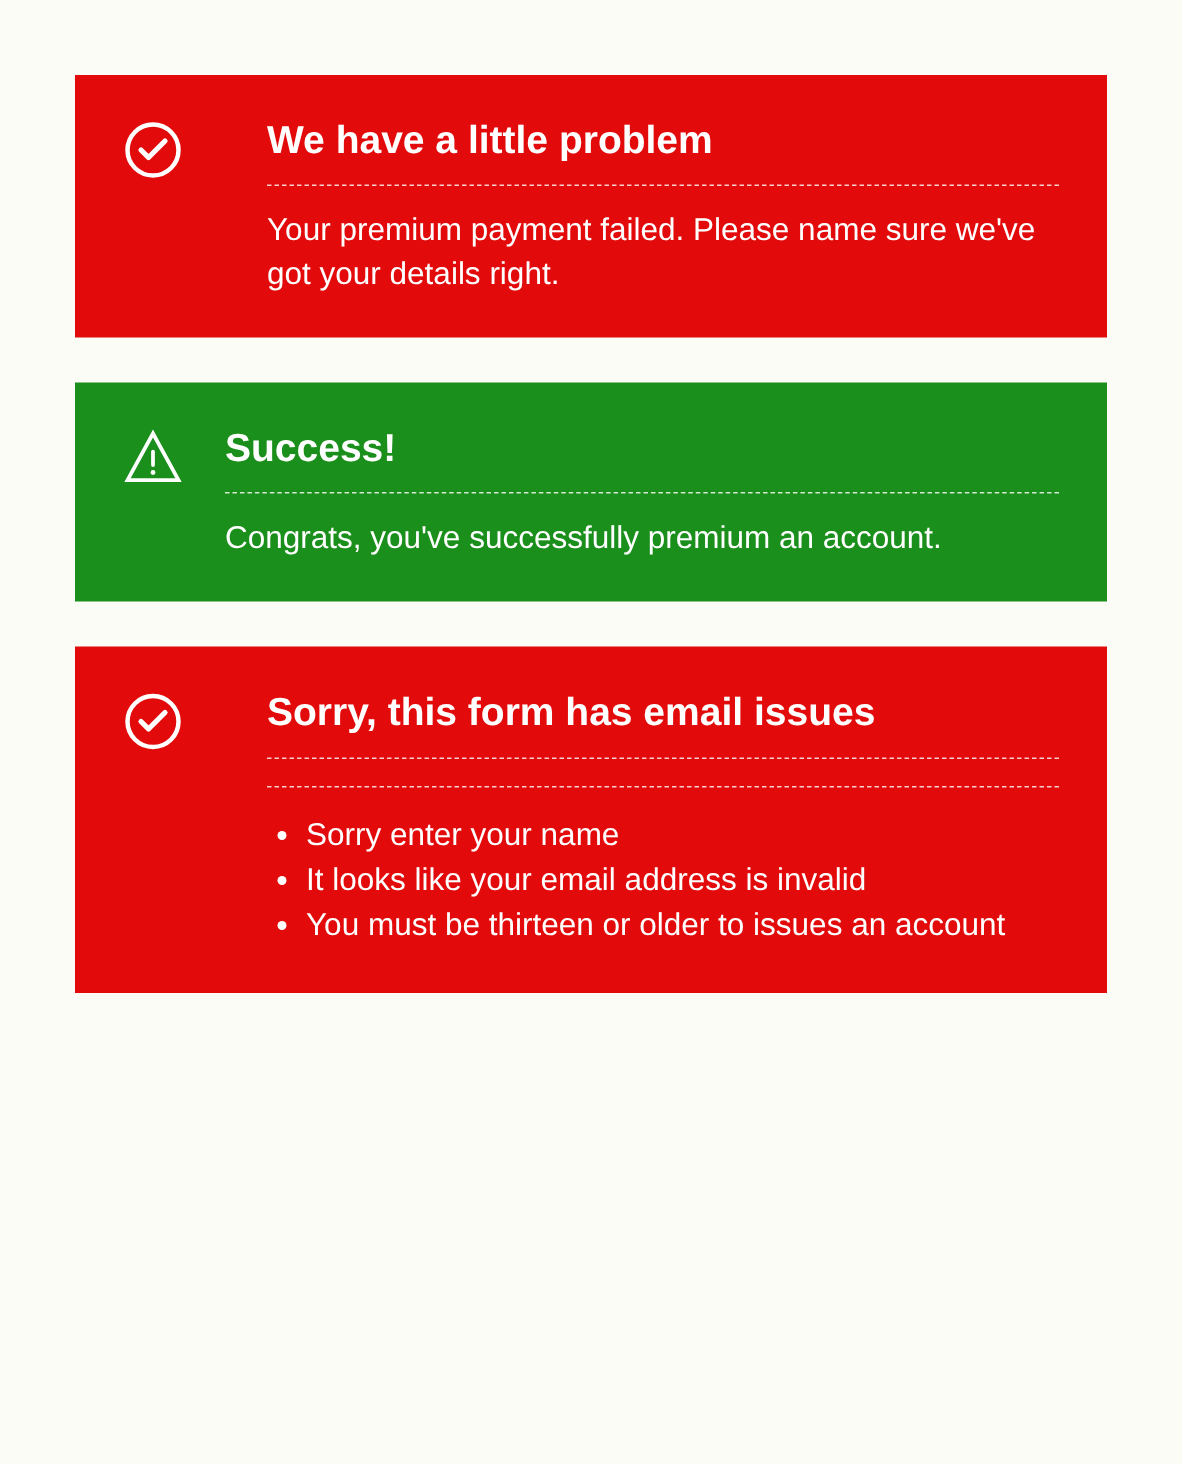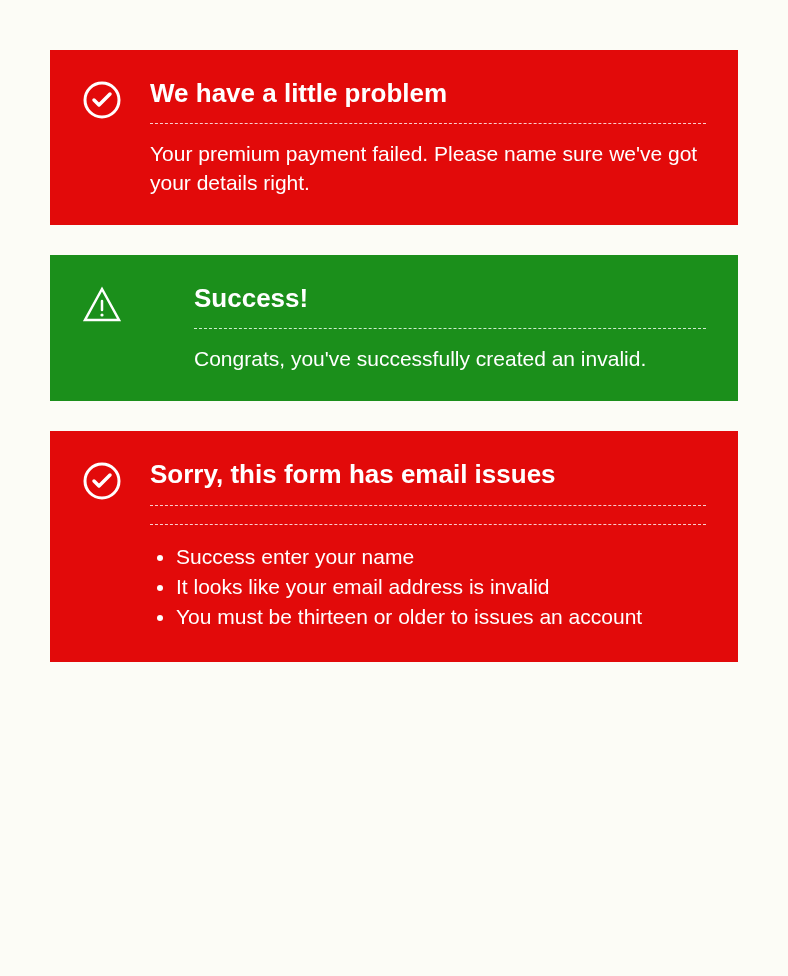--- a/index.html
+++ b/index.html
@@ -15,24 +15,24 @@
     }
     .alert {
       display: flex;
       align-items: flex-start;
       padding: 28px 32px;
       margin-bottom: 30px;
       color: #ffffff;
     }
     .alert-error {
       background-color: #e20a0a;
+      gap: 28px;
     }
     .alert-success {
       background-color: #1b8f1b;
-      gap: 44px;
     }
     .alert-icon {
       flex-shrink: 0;
       width: 40px;
       height: 40px;
       margin-right: 28px;
       margin-top: 2px;
     }
     .alert-icon svg {
       width: 100%;
@@ -89,33 +89,33 @@
 <div class="alert alert-success">
   <span class="alert-icon">
     <svg viewBox="0 0 40 40">
       <path d="M20 4 L37 35 L3 35 Z" fill="none" stroke="#ffffff" stroke-width="2.5" stroke-linejoin="miter"></path>
       <line x1="20" y1="16" x2="20" y2="25" stroke="#ffffff" stroke-width="2.5" stroke-linecap="round"></line>
       <circle cx="20" cy="30" r="1.6" fill="#ffffff"></circle>
     </svg>
   </span>
   <div class="alert-content">
     <div class="alert-title">Success!</div>
-    <div class="alert-message">Congrats, you've successfully created an invalid.</div>
+    <div class="alert-message">Congrats, you've successfully premium an account.</div>
   </div>
 </div>
 
 <div class="alert alert-error">
   <span class="alert-icon">
     <svg viewBox="0 0 40 40">
       <circle cx="20" cy="20" r="17" fill="none" stroke="#ffffff" stroke-width="3"></circle>
       <path d="M12 20 L17 25 L28 14" fill="none" stroke="#ffffff" stroke-width="3.5" stroke-linecap="round" stroke-linejoin="round"></path>
     </svg>
   </span>
   <div class="alert-content">
     <div class="alert-title">Sorry, this form has email issues</div>
     <hr class="alert-issues-separator">
     <ul class="alert-issues">
-      <li>Success enter your name</li>
+      <li>Sorry enter your name</li>
       <li>It looks like your email address is invalid</li>
       <li>You must be thirteen or older to issues an account</li>
     </ul>
   </div>
 </div>
 
 </body></html>

